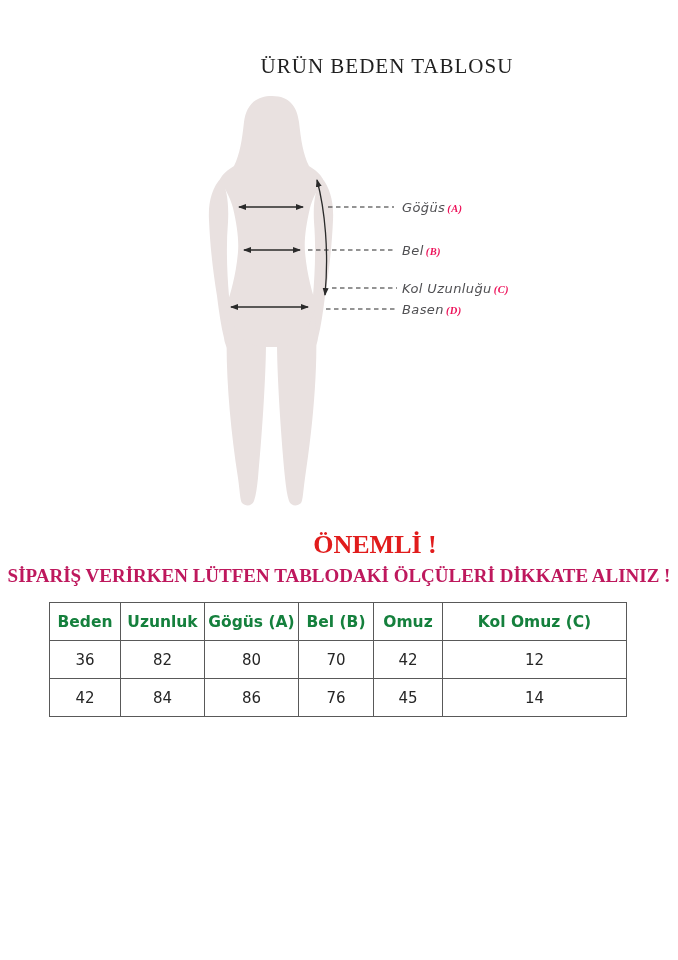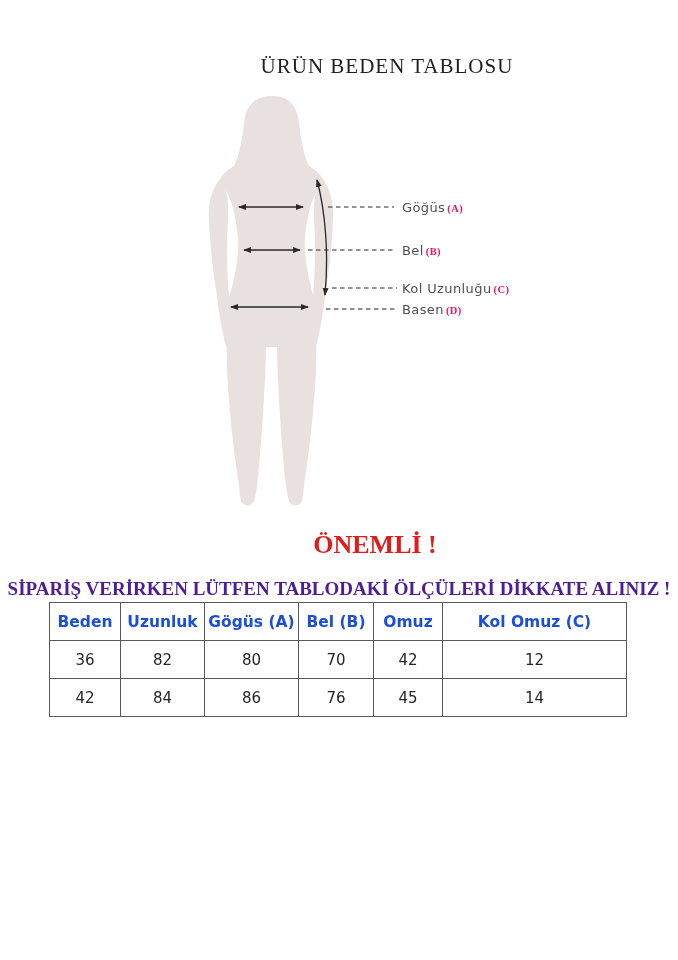--- a/index.html
+++ b/index.html
@@ -9,21 +9,21 @@
     background:#ffffff;
     overflow:hidden;
     font-family:"DejaVu Sans","Liberation Sans",sans-serif;
   }
   .page-title{
     position:absolute;top:54px;left:0;width:678px;
     text-align:center;
     font-family:"Liberation Serif","DejaVu Serif",serif;
     font-size:21px;letter-spacing:1px;color:#1f1f1f;padding-left:48px;
   }
-  .diagram{position:absolute;top:0;left:0;width:678px;height:530px;}
+  .diagram{position:absolute;top:0;left:0;width:678px;height:530px;font-style:italic;}
   .diagram svg{position:absolute;top:0;left:0;}
   .m-label{
     position:absolute;left:402px;
     font-size:13px;letter-spacing:.4px;color:#505053;
     white-space:nowrap;line-height:17px;
   }
   .m-label .marker{
     font-family:"Liberation Serif","DejaVu Serif",serif;
     font-weight:bold;font-size:10.5px;color:#ed145b;
     margin-left:2px;
@@ -32,39 +32,39 @@
   .label-bel{top:242px;}
   .label-kol{top:280px;}
   .label-basen{top:301px;}
   .notice-heading{
     position:absolute;top:530px;left:0;width:678px;
     text-align:center;
     font-family:"Liberation Serif","DejaVu Serif",serif;
     font-weight:bold;font-size:26px;color:#e11c1c;margin-left:36px;
   }
   .notice-warning{
-    position:absolute;top:578px;left:0;width:678px;
+    position:absolute;top:565px;left:0;width:678px;
     text-align:center;
     font-family:"Liberation Serif","DejaVu Serif",serif;
-    font-weight:bold;font-size:19px;color:#4c1d95;
+    font-weight:bold;font-size:19px;color:#be185d;
     white-space:nowrap;
   }
   table.size-table{
     position:absolute;top:602px;left:49px;
     width:577px;
     border-collapse:collapse;table-layout:fixed;
     font-family:"DejaVu Sans","Liberation Sans",sans-serif;
   }
   table.size-table th, table.size-table td{
     border:1px solid #595959;
     text-align:center;vertical-align:middle;
     padding:0;
   }
   table.size-table th{
-    height:37px;font-size:15.5px;font-weight:bold;color:#1d4ed8;
+    height:37px;font-size:15.5px;font-weight:bold;color:#15803d;
   }
   table.size-table td{
     height:37px;font-size:15px;font-weight:normal;color:#262626;text-align:center;
   }
 </style>
 </head>
 <body>
 
 <div class="page">
 

